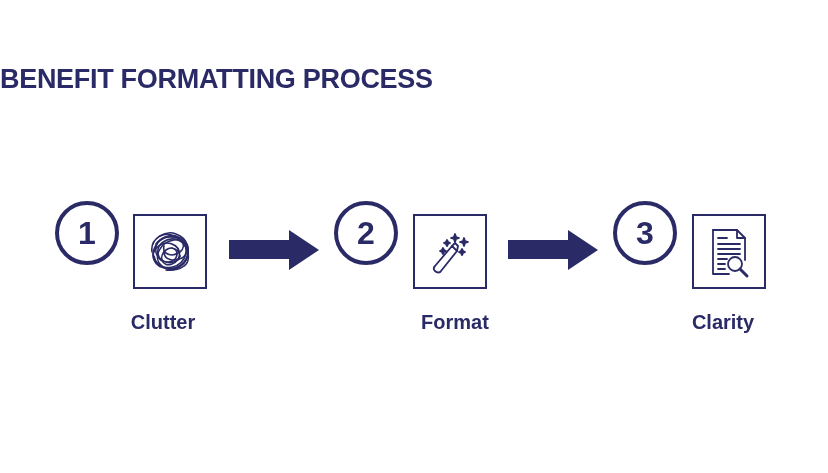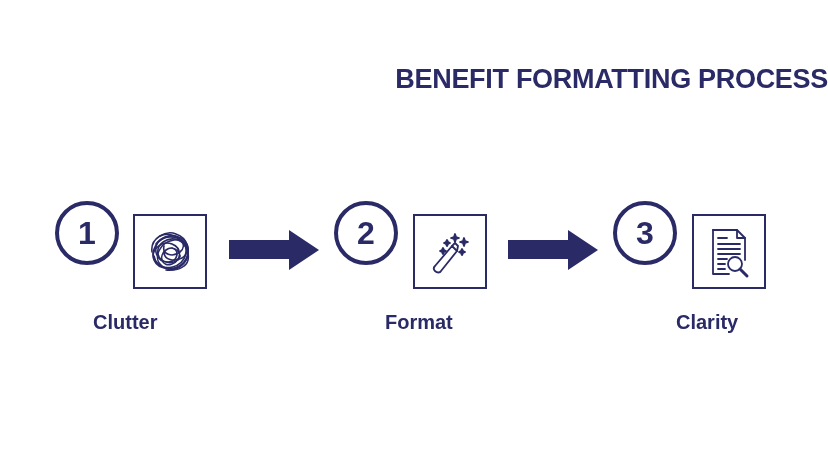--- a/index.html
+++ b/index.html
@@ -1,36 +1,36 @@
 <!DOCTYPE html>
 <html><head>
   <meta charset="utf-8">
   <style>
     html, body { margin: 0; padding: 0; }
     body {
       width: 828px; height: 473px; background: #ffffff; position: relative; overflow: hidden;
       font-family: "Liberation Sans", "DejaVu Sans", sans-serif; color: #2a2a66;
     }
     .title {
-      position: absolute; left: 0; width: 828px; top: 64px; text-align: right;
+      position: absolute; left: 0; width: 828px; top: 64px; text-align: left;
       font-size: 27px; font-weight: bold; letter-spacing: -0.3px; color: #2a2a66;
     }
     .circle {
       position: absolute; width: 56px; height: 56px; border: 4px solid #2a2a66; border-radius: 50%;
       display: flex; align-items: center; justify-content: center;
       font-size: 32px; font-weight: bold; color: #2a2a66;
     }
     .box {
       position: absolute; width: 70px; height: 71px; border: 2.5px solid #2a2a66; box-sizing: content-box;
       display: flex; align-items: center; justify-content: center;
     }
     .arrow { position: absolute; }
     .label {
       position: absolute; top: 311px; font-size: 20px; font-weight: bold; color: #2a2a66;
-      width: 140px; text-align: left;
+      width: 140px; text-align: center;
     }
   </style>
 </head>
 <body>
 
 <div class="title">BENEFIT FORMATTING PROCESS</div>
 
 <div>
   <div class="circle" style="left:55px; top:201px;">
     <span>1</span>
@@ -88,14 +88,14 @@
       <line x1="17" y1="20" x2="39" y2="20"></line>
       <line x1="17" y1="25" x2="39" y2="25"></line>
       <line x1="17" y1="30" x2="39" y2="30"></line>
       <line x1="17" y1="35" x2="26" y2="35"></line>
       <line x1="17" y1="40" x2="24" y2="40"></line>
       <line x1="17" y1="45" x2="24" y2="45"></line>
       <circle cx="34" cy="40" r="7"></circle>
       <line x1="39" y1="45" x2="46" y2="52" stroke-width="3"></line>
     </svg>
   </div>
-  <div class="label" style="left:676px;">Clarity</div>
+  <div class="label" style="left:653px;">Clarity</div>
 </div>
 
 </body></html>

